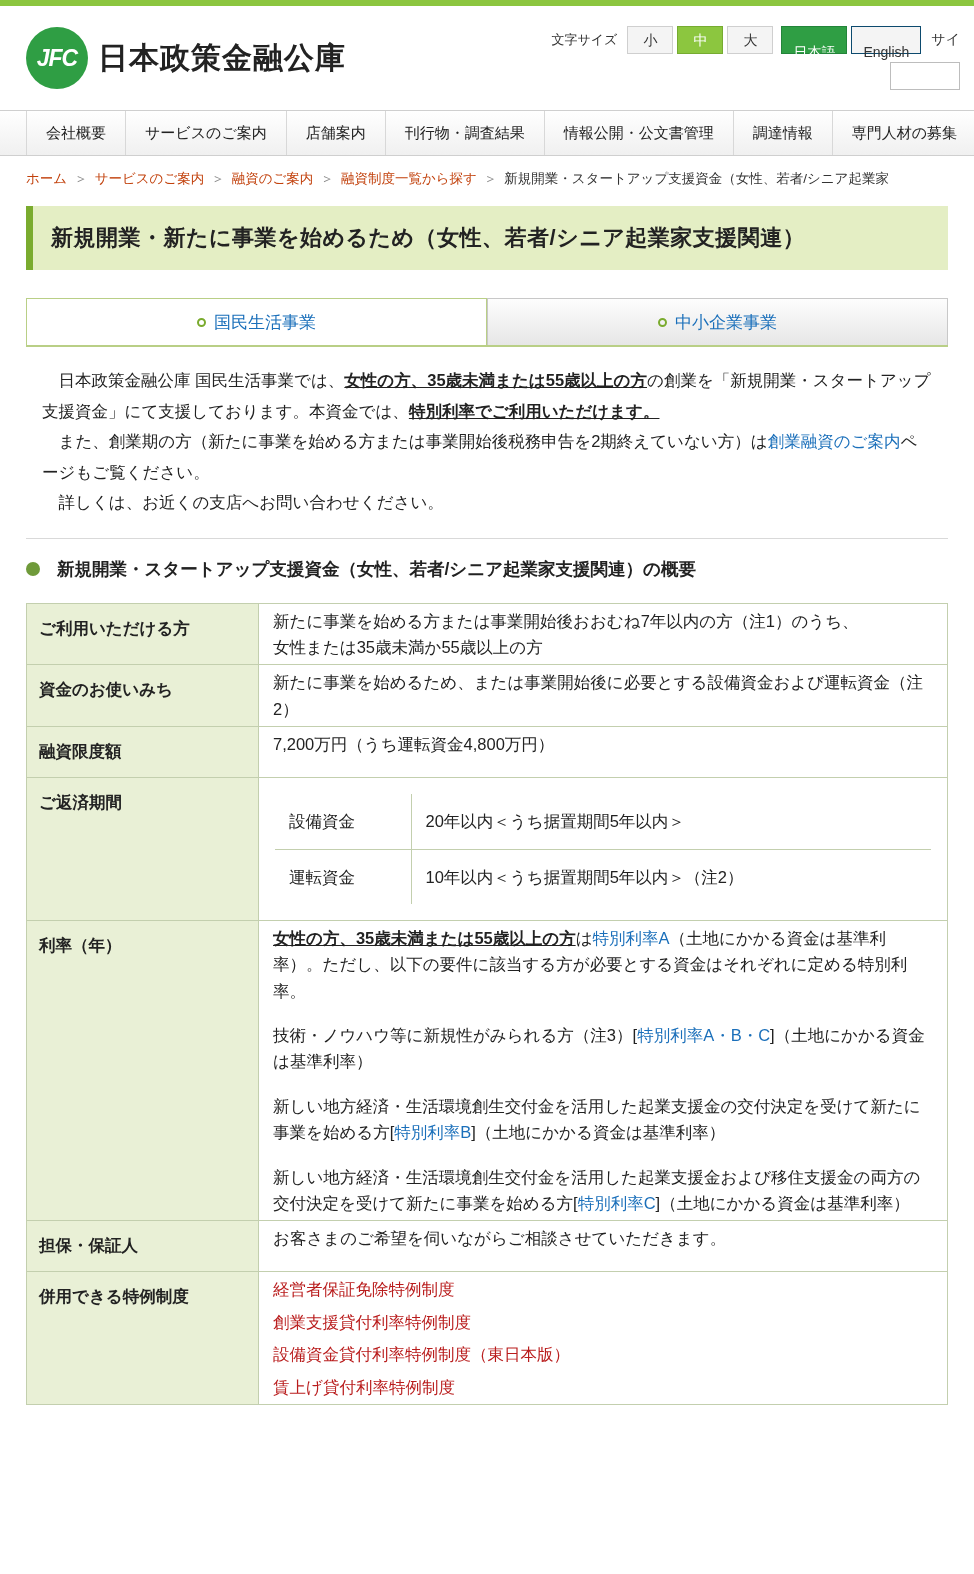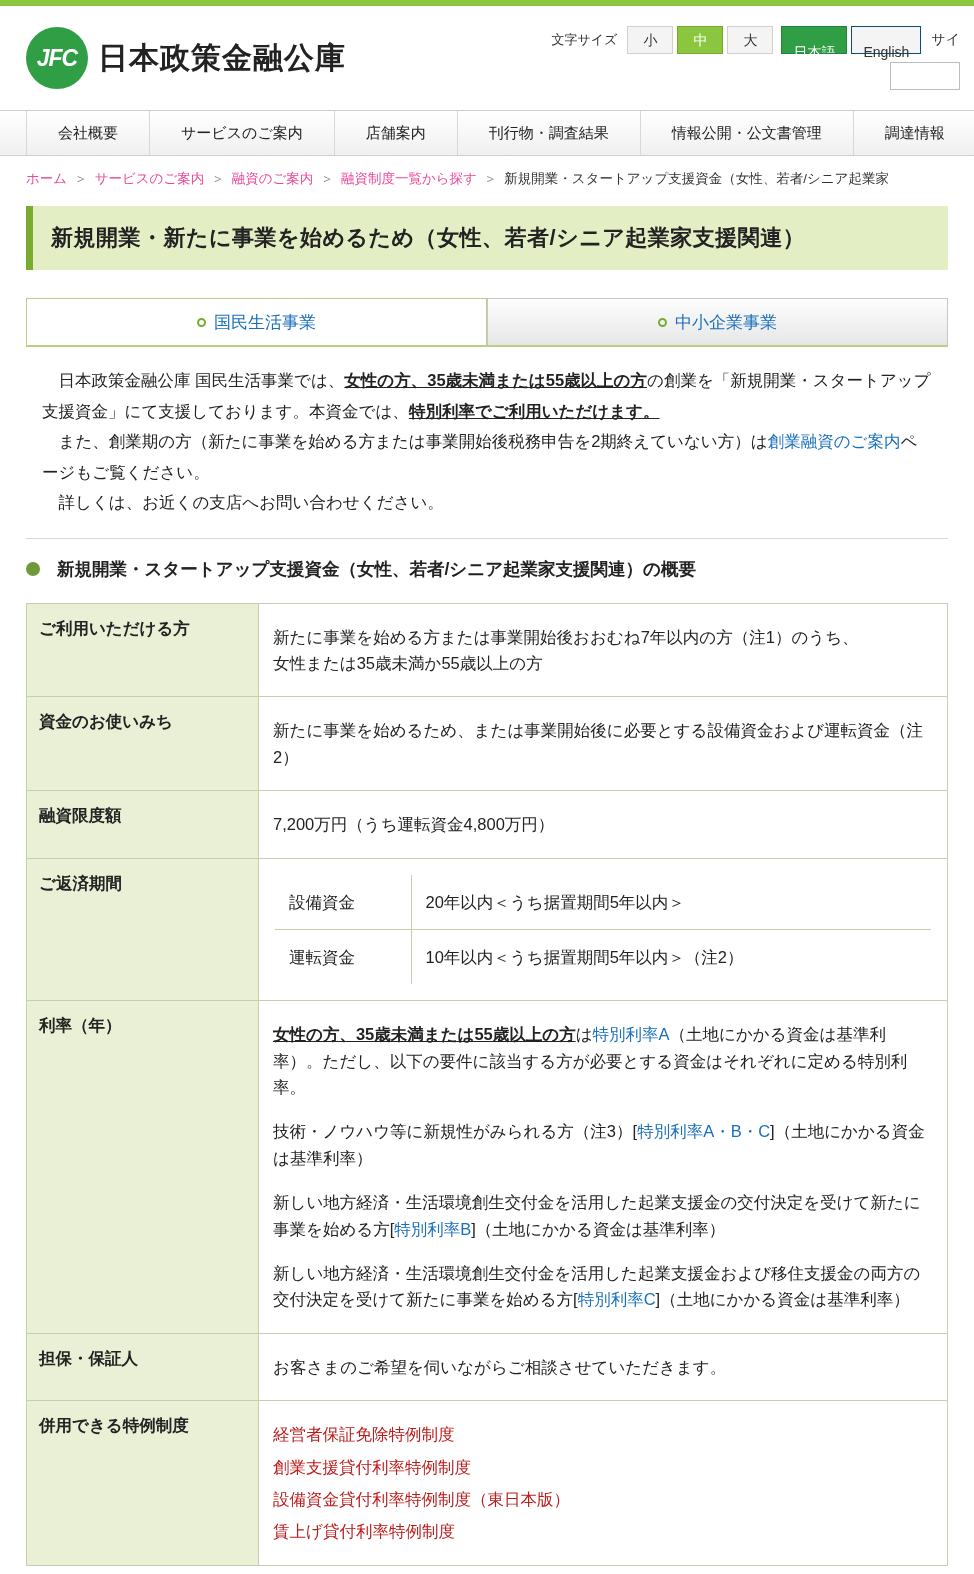--- a/index.html
+++ b/index.html
@@ -62,35 +62,35 @@
   .gnav {
     height: 46px;
     border-top: 1px solid #cfcfcf;
     border-bottom: 1px solid #cfcfcf;
     background: linear-gradient(#ffffff, #f0f0f0);
     display: flex; align-items: stretch;
     padding-left: 26px;
   }
   .gnav-item {
     display: flex; align-items: center;
-    padding: 0 31px;
+    padding: 0 19px;
     font-size: 15px; color: #222;
     border-right: 1px solid #d8d8d8;
     white-space: nowrap;
     text-align: right;
   }
   .gnav-item:first-child { border-left: 1px solid #d8d8d8; }
 
   
   .breadcrumb {
     padding: 14px 26px 12px 26px;
     font-size: 13.5px; color: #333;
     white-space: nowrap; overflow: hidden;
   }
-  .breadcrumb a { color: #ec4899; text-decoration: none; }
+  .breadcrumb a { color: #c2410c; text-decoration: none; }
   .bc-sep { color: #888; margin: 0 7px; }
 
   
   .page-title {
     margin: 6px 26px 0 26px;
     background: #e4eec4;
     border-left: 7px solid #7aab2e;
     padding: 17px 18px;
     font-size: 22px; font-weight: bold; color: #222;
     letter-spacing: .5px;
@@ -161,21 +161,21 @@
     font-size: 16.5px;
     color: #222;
     padding: 14px 12px;
     width: 232px;
   }
   table.info td {
     border-right: 1px solid #c3cfae;
     border-bottom: 1px solid #c3cfae;
     vertical-align: top;
     font-size: 16.5px; line-height: 1.6; color: #222;
-    padding: 20px 14px;
+    padding: 4px 14px;
     background: #fff;
   }
   table.inner { width: 100%; border-collapse: collapse; }
   table.inner td {
     border: none;
     border-bottom: 1px solid #c3cfae;
     padding: 14px 14px;
     font-size: 16.5px;
   }
   table.inner tr:last-child td { border-bottom: none; }

